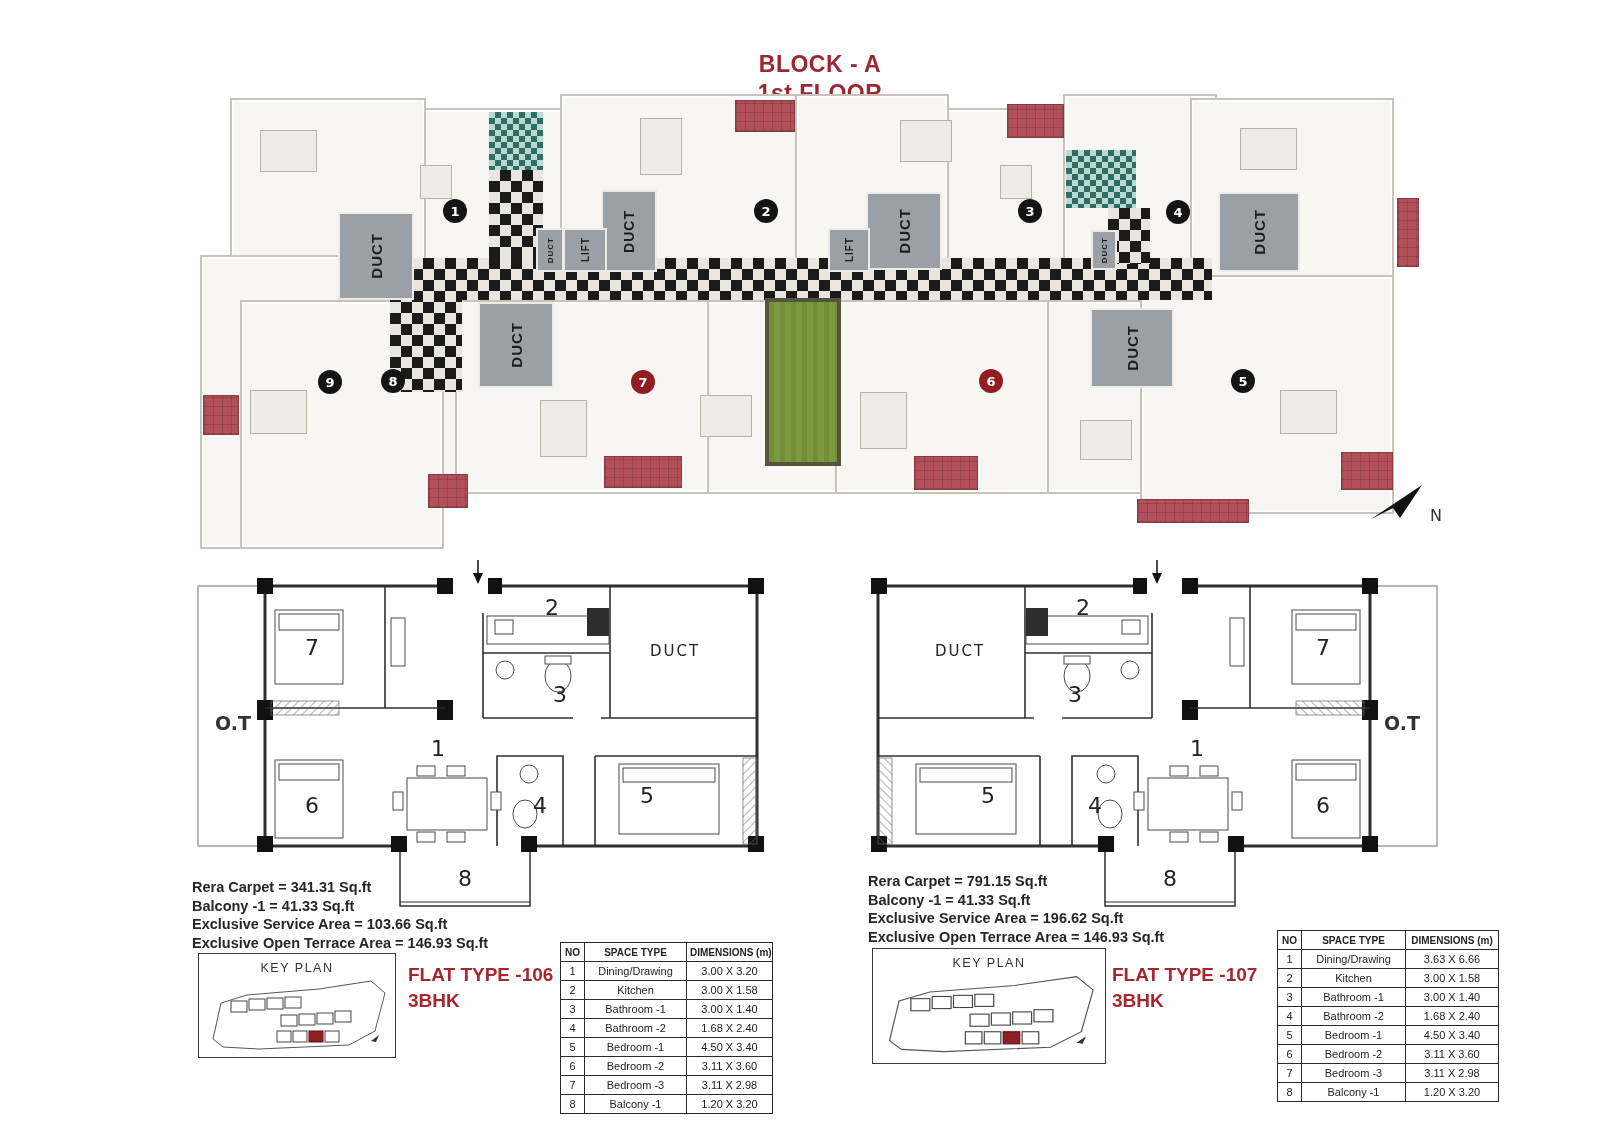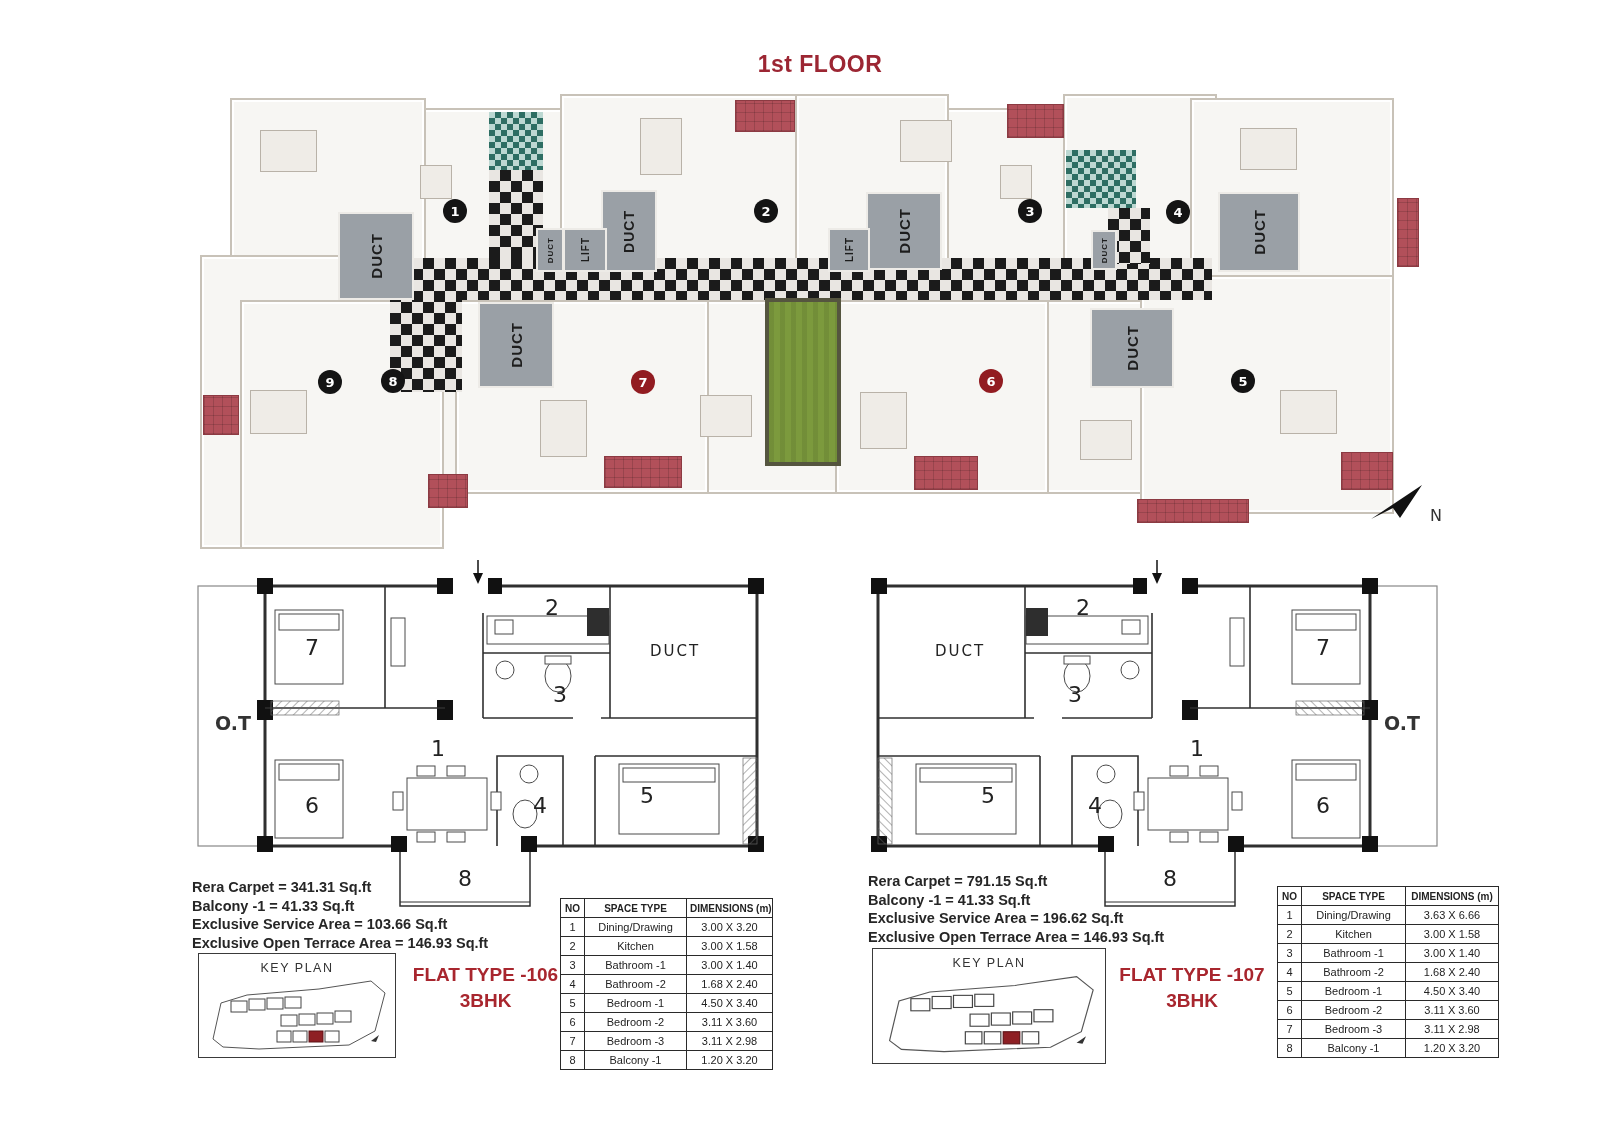--- a/index.html
+++ b/index.html
@@ -25,42 +25,43 @@
     background-image:repeating-linear-gradient(0deg,rgba(0,0,0,.14) 0 1px,transparent 1px 9px),
                      repeating-linear-gradient(90deg,rgba(0,0,0,.14) 0 1px,transparent 1px 9px);}
   .badge{position:absolute;width:24px;height:24px;border-radius:50%;background:#141414;color:#fff;
          font-size:13px;font-weight:700;display:flex;align-items:center;justify-content:center;
          transform:translate(-50%,-50%);font-family:"DejaVu Sans",sans-serif;}
   .badge.red{background:#921c21;}
   
   .main-title{position:absolute;left:690px;top:50px;width:260px;text-align:center;color:#9c2633;
               font-size:23px;font-weight:800;line-height:1.25;letter-spacing:.5px;}
   .stats{position:absolute;font-size:14.5px;font-weight:600;color:#262626;line-height:18.5px;}
-  .flattype{position:absolute;text-align:center;color:#a8262e;font-weight:800;font-size:19px;line-height:1.35;}
+  .flattype{position:absolute;color:#a8262e;font-weight:800;font-size:19px;line-height:1.35;}
   .keyplan{position:absolute;border:1.5px solid #3a3a3a;background:#fff;}
   .keyplan .kp-title{text-align:center;font-size:12.5px;letter-spacing:1.5px;color:#333;padding-top:7px;}
   
-  .dimtable{position:absolute;border-collapse:collapse;background:#fff;table-layout:fixed;}
+  .dimtable{position:absolute;border-collapse:collapse;background:#fff;table-layout:fixed;margin-top:44px;}
   .dimtable th,.dimtable td{border:1px solid #2a2a2a;font-size:11px;padding:1px 3px;text-align:center;height:16px;
                             overflow:hidden;white-space:nowrap;}
   .dimtable th{font-weight:700;font-size:10px;}
   
   .plan{position:absolute;}
   .plan text{font-family:"DejaVu Sans",sans-serif;fill:#222;}
   .plan .rn{font-size:22px;text-anchor:middle;}
   .plan .sm{font-size:15px;letter-spacing:2px;text-anchor:middle;}
   .plan .ot{font-size:19px;font-weight:600;text-anchor:middle;fill:#333;}
   .compass{position:absolute;}
 </style>
 </head>
 <body>
 
 <div class="canvas">
 
   <div class="main-title">
+    <div>BLOCK - A</div>
     <div>1st FLOOR</div>
   </div>
 
   <div>
 
     <div class="blk" style="left:230px;top:108px;width:1160px;height:192px"></div>
     <div class="blk" style="left:230px;top:98px;width:192px;height:202px"></div>
     <div class="blk" style="left:560px;top:94px;width:248px;height:206px"></div>
     <div class="blk" style="left:795px;top:94px;width:150px;height:206px"></div>
     <div class="blk" style="left:1063px;top:94px;width:150px;height:206px"></div>

